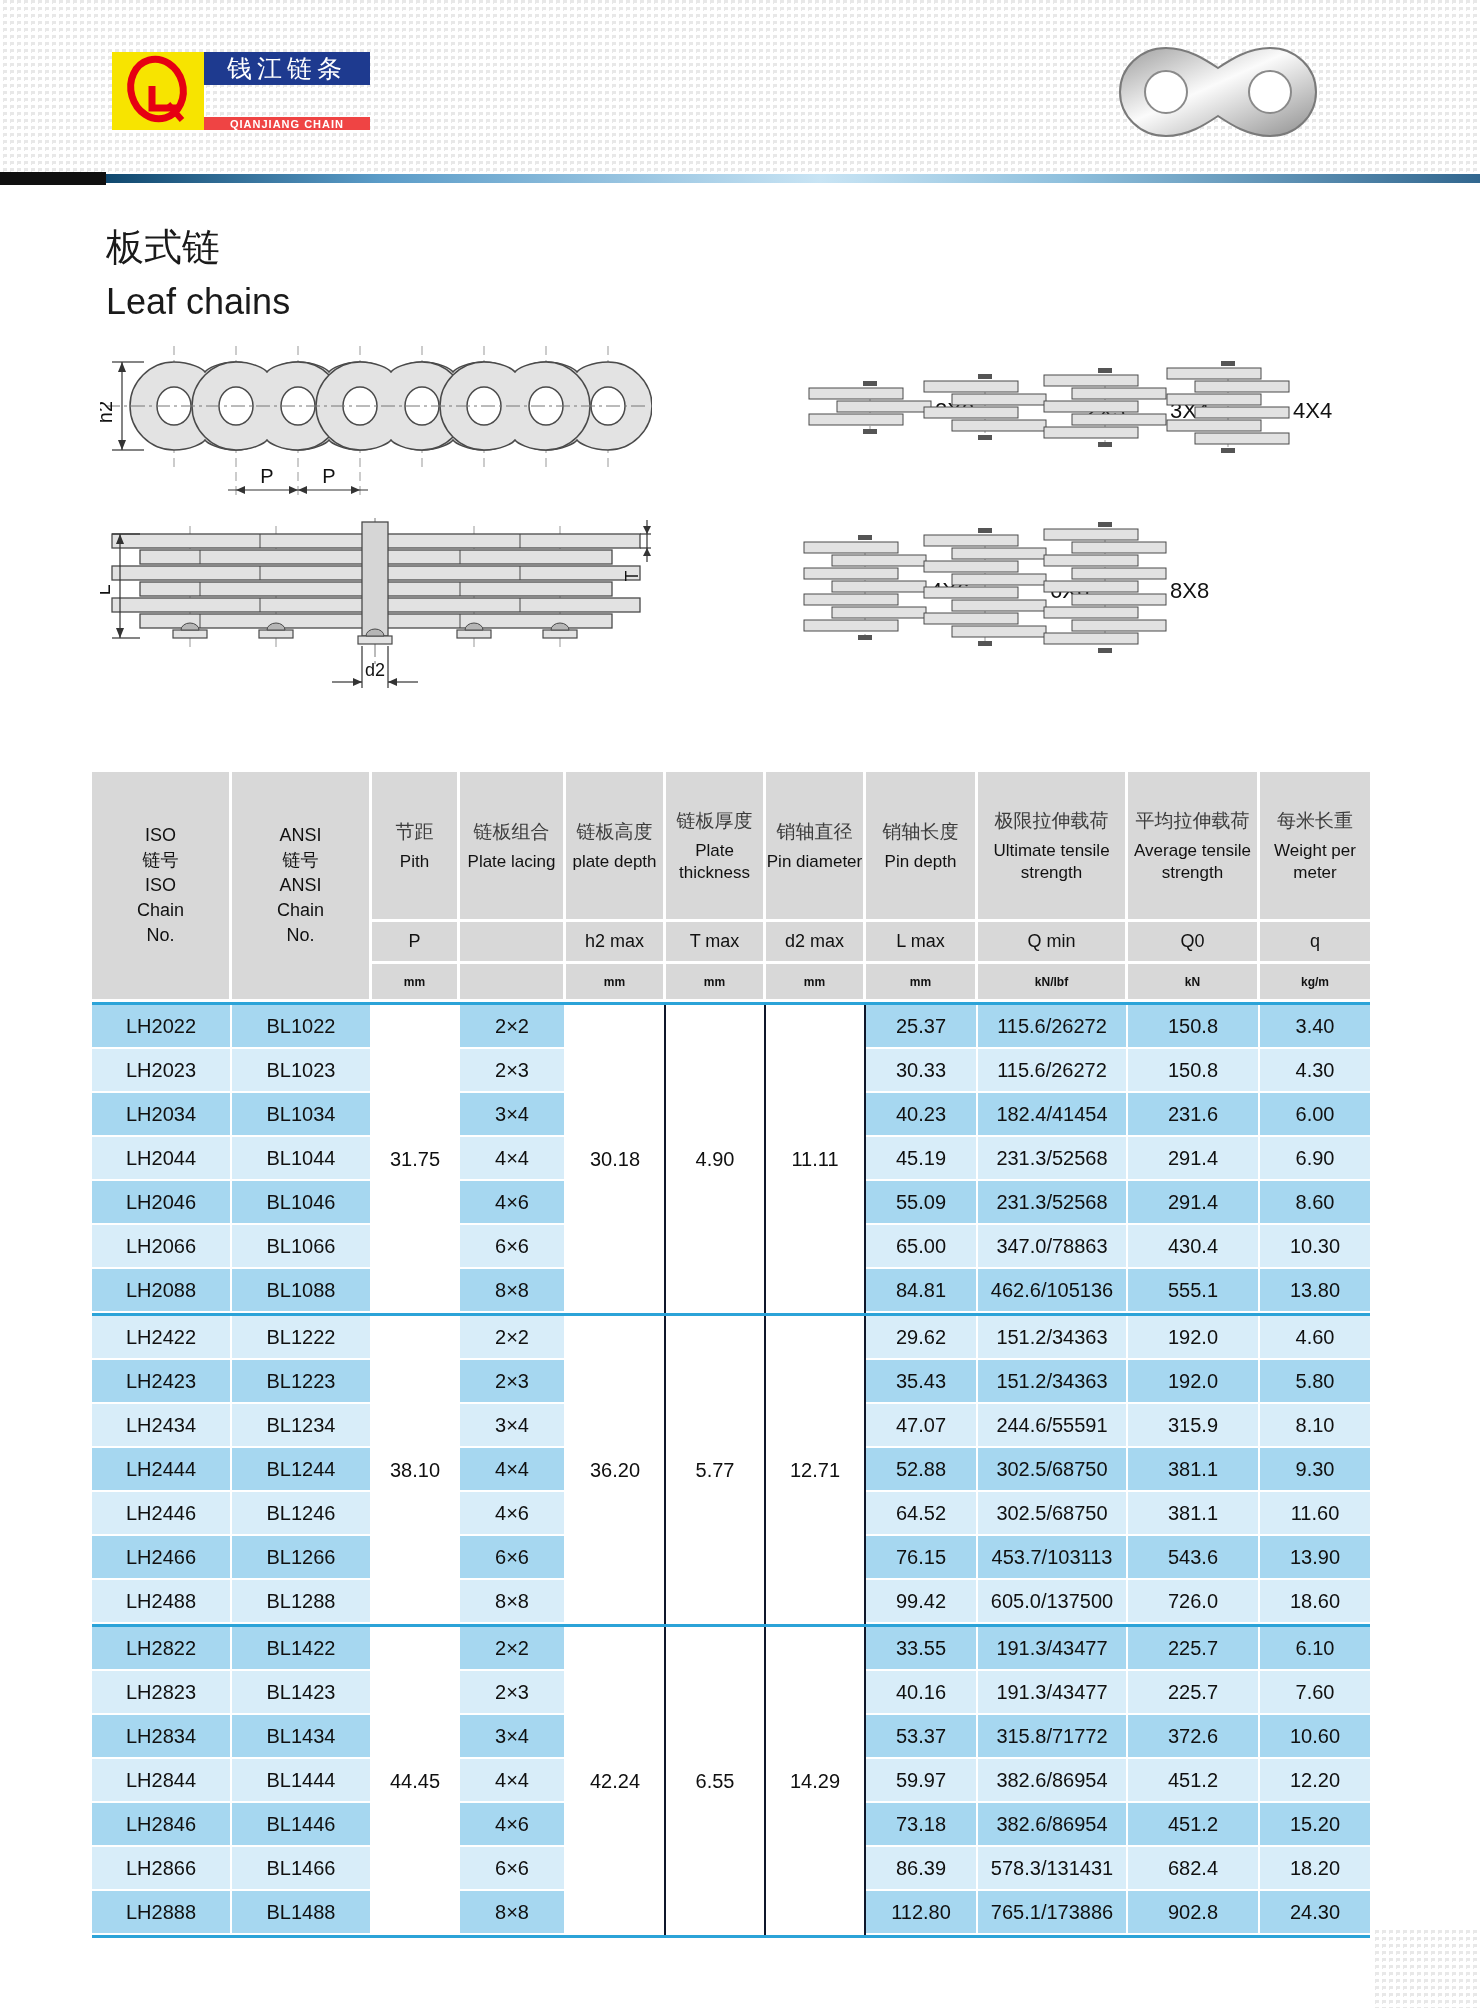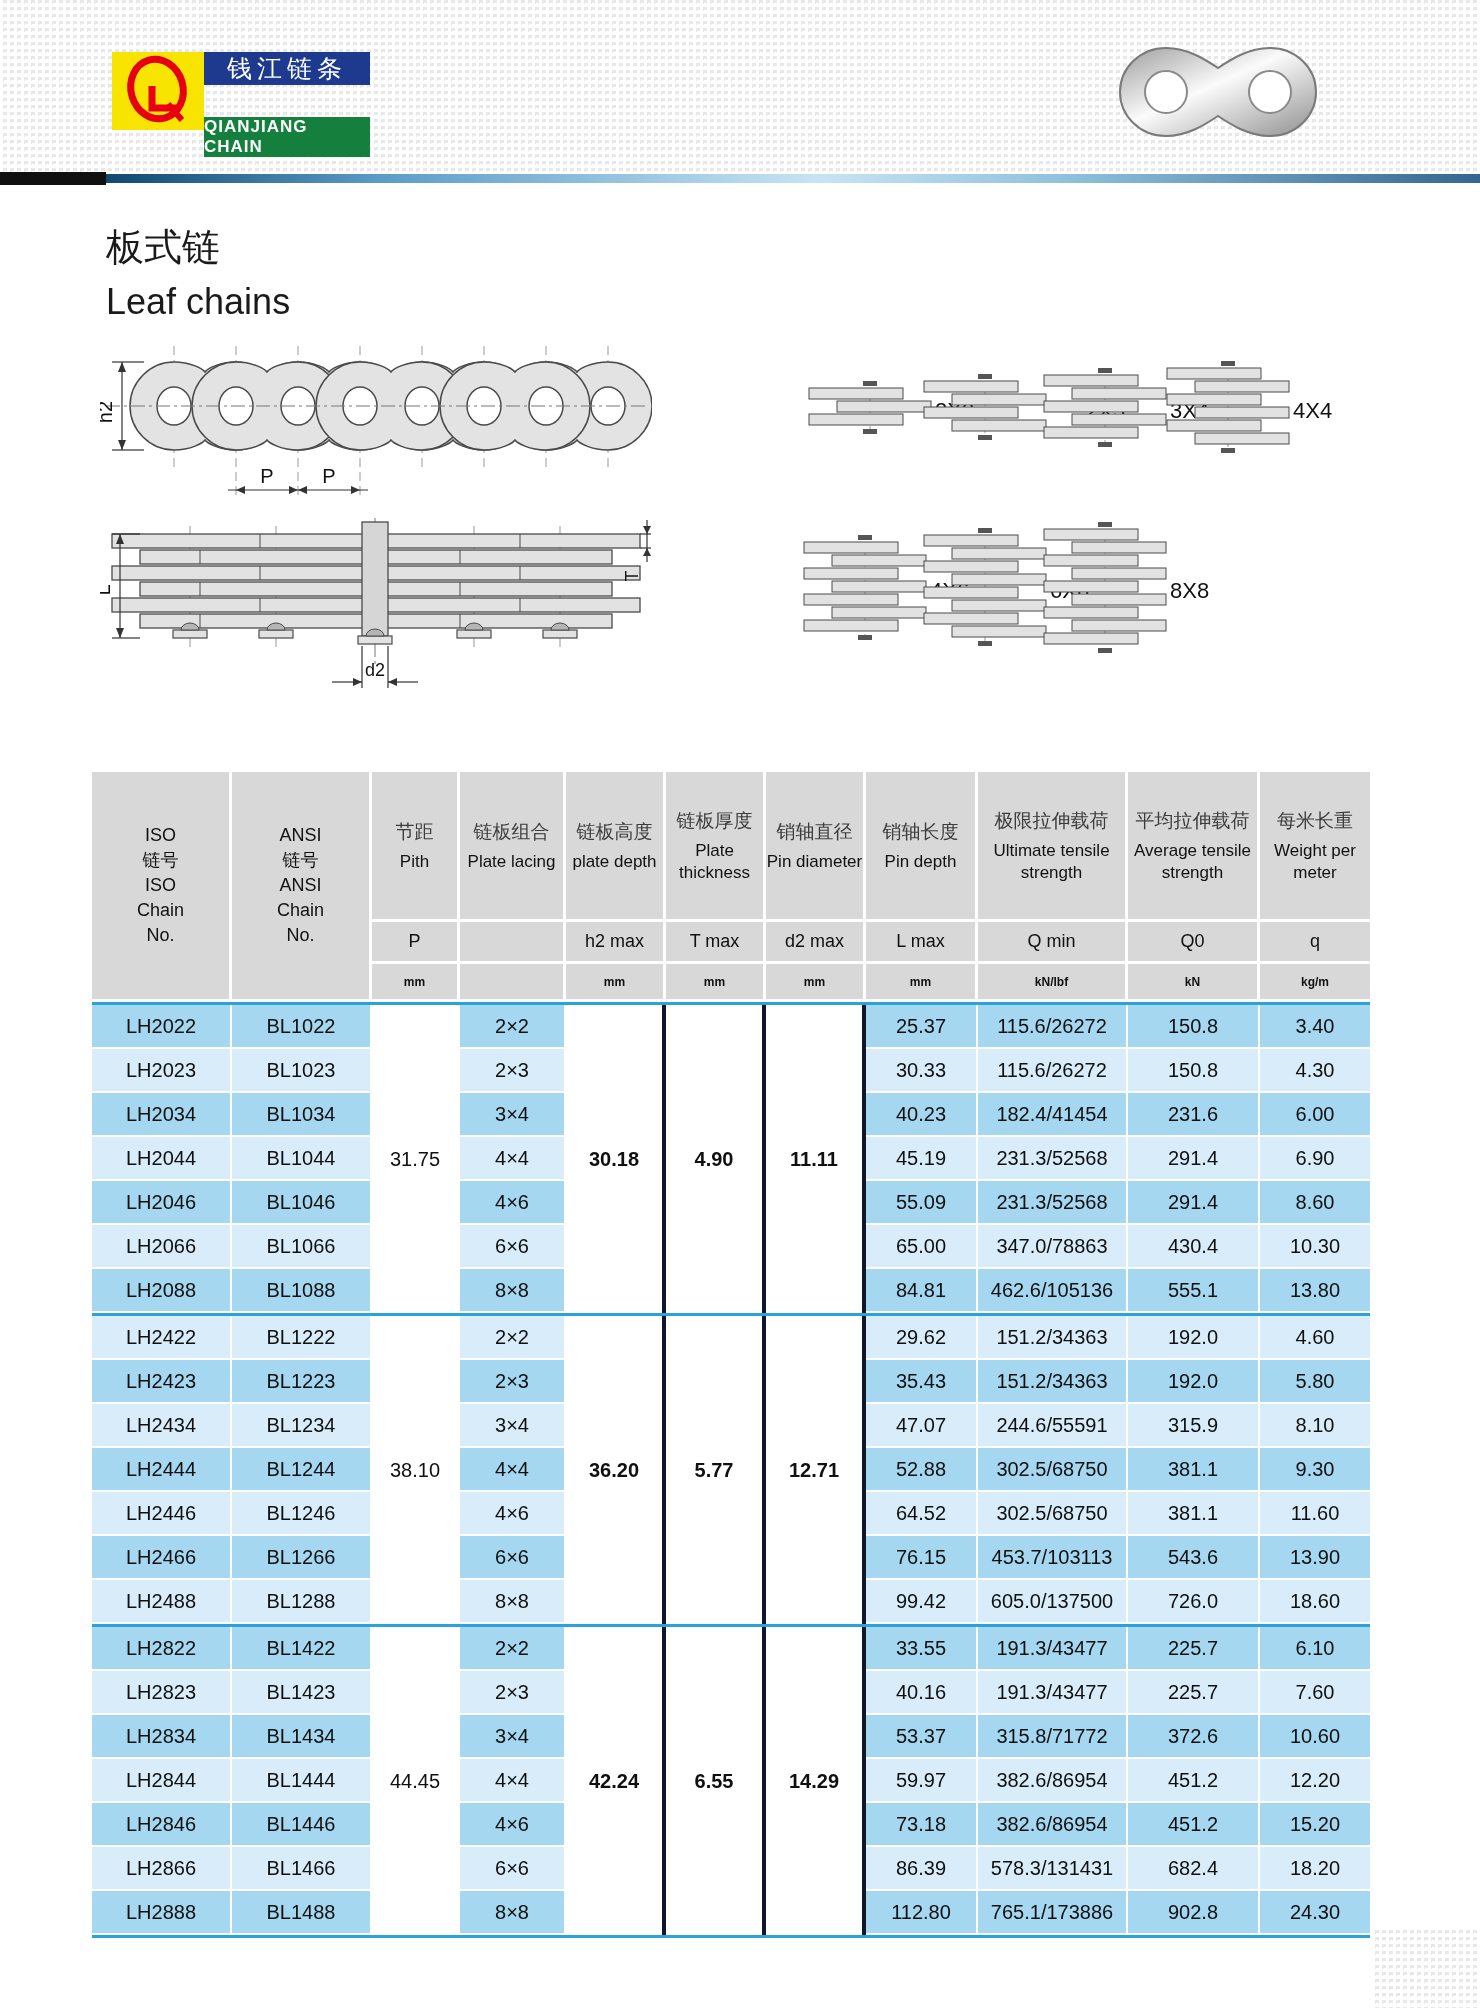--- a/index.html
+++ b/index.html
@@ -11,22 +11,22 @@
   #top-band{position:absolute;left:0;top:0;width:1480px;height:172px;}
   #divider-black{position:absolute;left:0;top:172px;width:106px;height:13px;background:#101010;}
   #divider-grad{position:absolute;left:106px;top:174px;width:1374px;height:9px;
         background:linear-gradient(90deg,#10486e 0%,#5b9cc8 20%,#c8e4f4 52%,#8fc0dd 70%,#32678f 100%);}
   
   #logo{position:absolute;left:112px;top:52px;display:flex;}
   #logo-yellow{width:92px;height:78px;background:#f7e400;display:flex;align-items:center;justify-content:center;}
   #logo-right{display:flex;flex-direction:column;width:166px;height:78px;}
   #logo-blue{flex:1;background:#1e3a8f;color:#fff;display:flex;align-items:center;justify-content:center;
              font-size:25px;font-weight:400;letter-spacing:5px;}
-  #logo-red{flex:1;background:#15803d;color:#fff;display:flex;align-items:center;justify-content:center;
-            font-size:17px;font-weight:700;letter-spacing:1px;margin-top:32px;}
+  #logo-red{flex:1;background:#ef4444;color:#fff;display:flex;align-items:center;justify-content:center;
+            font-size:11px;font-weight:700;letter-spacing:1px;margin-top:32px;}
   
   #title{position:absolute;left:106px;top:222px;color:#1a1a1a;}
   #title .t-zh{font-size:38px;font-weight:400;}
   #title .t-en{font-size:36px;font-weight:400;margin-top:8px;}
   
   #side-drawing{position:absolute;left:100px;top:342px;}
   #plan-drawing{position:absolute;left:100px;top:518px;}
   #chain-plate{position:absolute;left:1118px;top:46px;}
   
   .lace{position:absolute;display:flex;align-items:center;justify-content:flex-end;}
@@ -41,21 +41,21 @@
   .isoH{font-size:18px;white-space:pre-line;line-height:1.4;}
   .hrA td{height:150px;}
   .hrB td{height:42px;font-size:18px;}
   .hrC td{height:38px;font-size:12px;font-weight:bold;}
   .sep td{height:3px;background:#2ba3d8;font-size:0;line-height:0;border:none;}
   .dr td{height:44px;text-align:center;vertical-align:middle;font-size:20px;color:#101010;
          border-right:2px solid #fff;border-bottom:2px solid #fff;}
   .dark{background:#a6d7f0;}
   .light{background:#d8edf9;}
   td.merged{background:#ffffff;border-bottom:none;}
-  td.cyanr{border-right:4px solid #0f172a;font-weight:bold;}
+  td.cyanr{border-right:2px solid #0f172a;}
   td.lastcol{border-right:none;}
   #bottom-dots{position:absolute;left:1372px;top:1930px;width:108px;height:78px;}
   svg text{font-family:"Liberation Sans",sans-serif;}
 </style>
 </head>
 <body>
 
 <div id="page">
 
   <div id="top-band" class="dots"></div>

